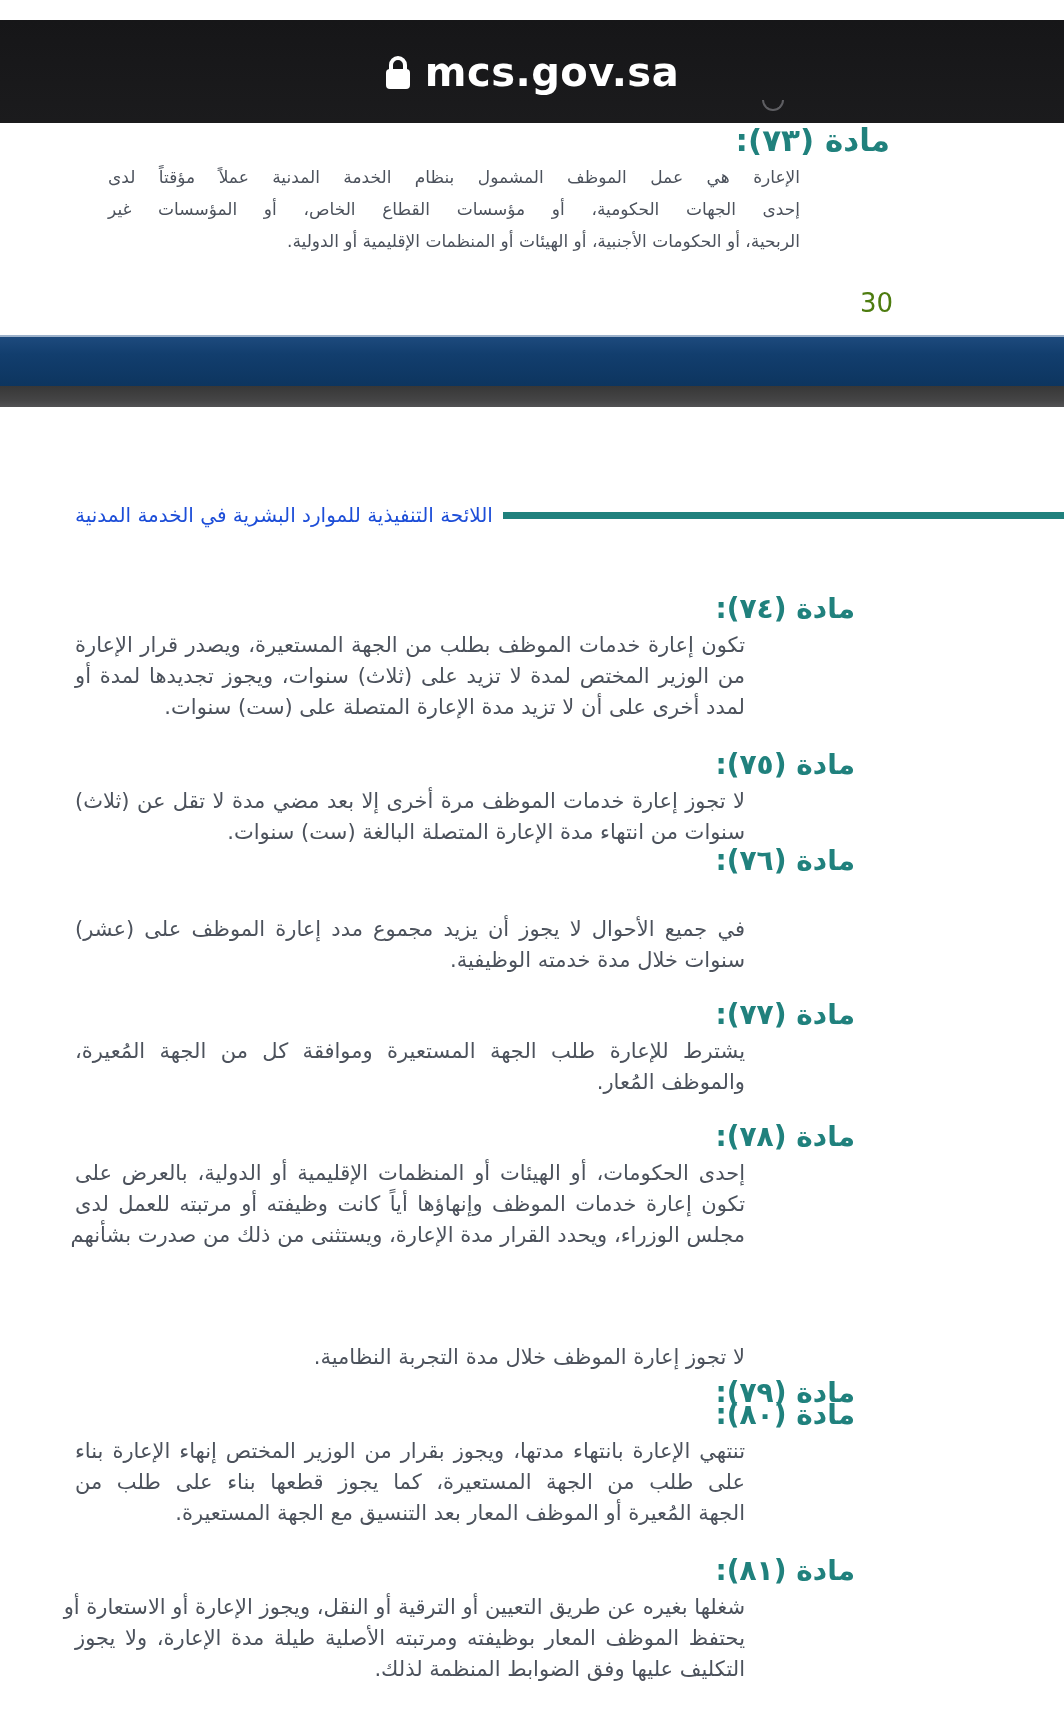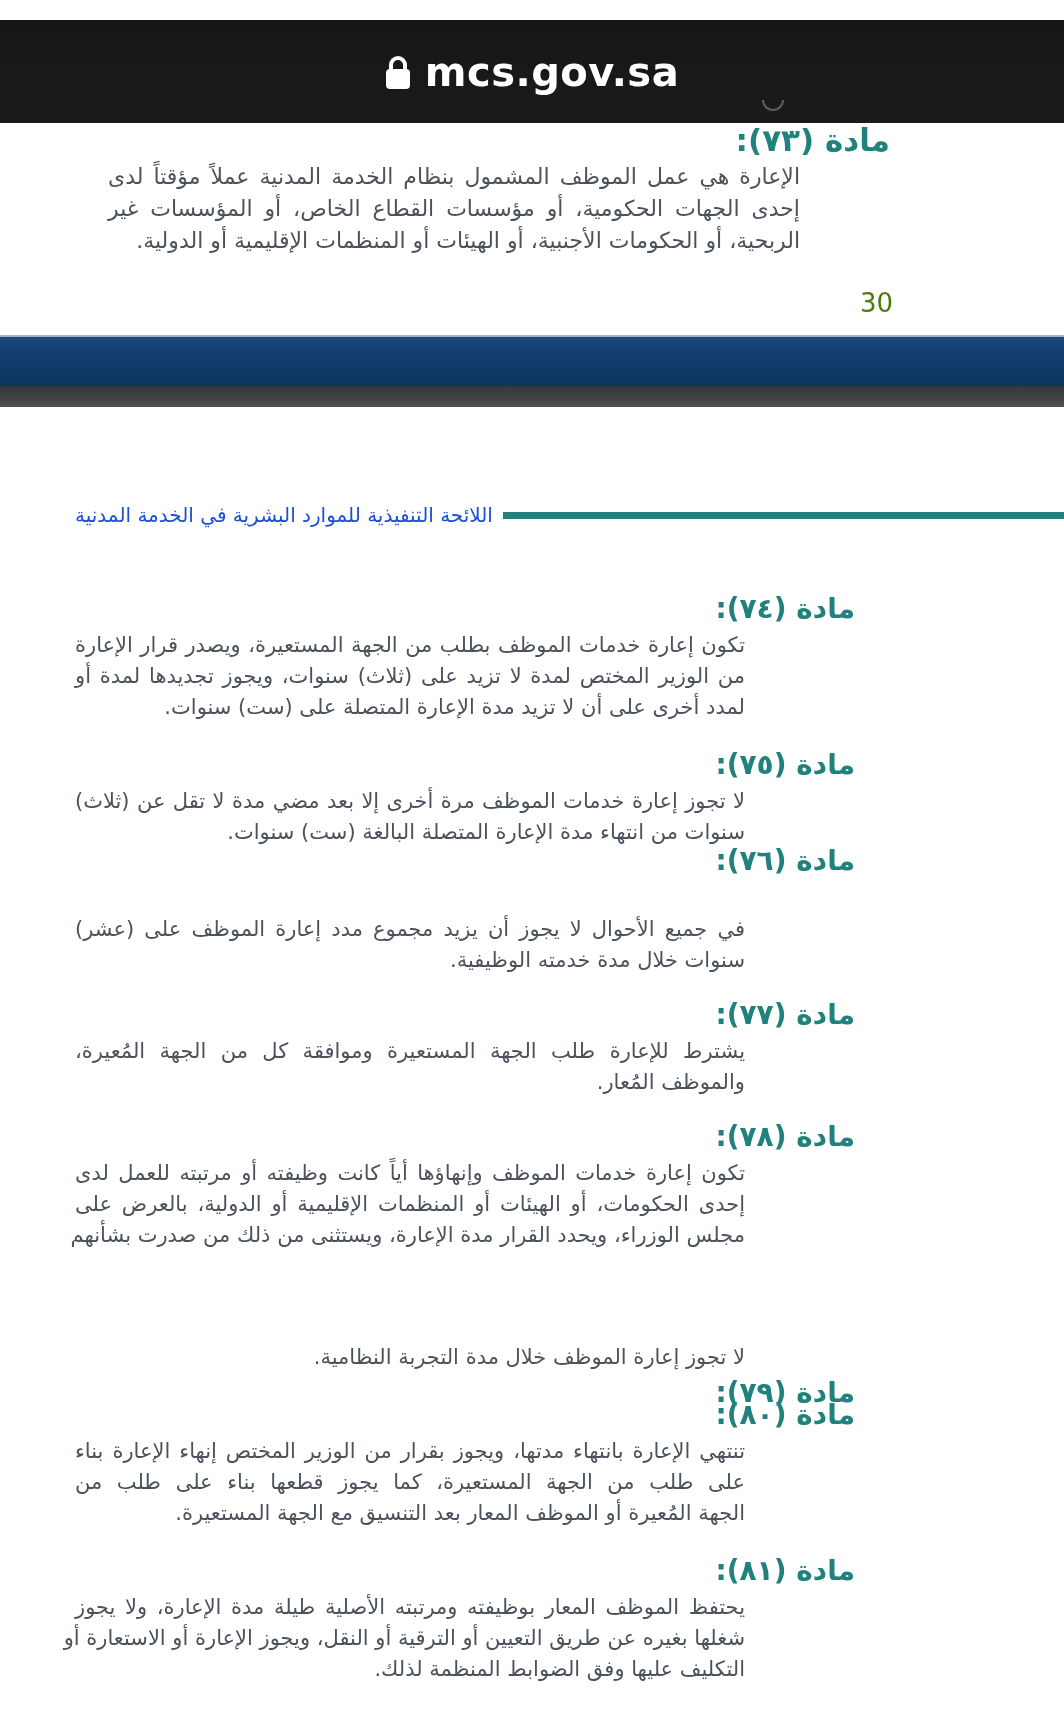--- a/index.html
+++ b/index.html
@@ -30,21 +30,21 @@
   .art-body{position:absolute;direction:rtl;}
   .line{
     direction:rtl;text-align:justify;text-align-last:justify;
     white-space:nowrap;color:#4c525c;font-size:21px;line-height:31px;
     height:31px;overflow:visible;
   }
   .line.last{text-align-last:right;}
   
   .p1-title{top:123px;right:174px;font-size:31px;}
   .p1-body{top:161px;left:108px;width:692px;}
-  .p1-body .line{font-size:22px;line-height:32px;height:32px;}
+  .p1-body .line{font-size:17px;line-height:32px;height:32px;}
   .page-number{
     position:absolute;top:288px;right:171px;
     color:#4d7c0f;font-size:26px;line-height:30px;
   }
   
   .band-blue{
     position:absolute;top:335px;left:0;width:1064px;height:51px;
     background:linear-gradient(#1d4a7d,#123e6e 35%,#0d355f);
     border-top:2px solid #9db2cb;box-sizing:border-box;
   }
@@ -127,37 +127,37 @@
   </div>
 
   <div class="art-title a-title t77">مادة (٧٧):</div>
   <div class="art-body a-body b77">
     <div class="line">يشترط للإعارة طلب الجهة المستعيرة وموافقة كل من الجهة المُعيرة،</div>
     <div class="line last">والموظف المُعار.</div>
   </div>
 
   <div class="art-title a-title t78">مادة (٧٨):</div>
   <div class="art-body a-body b78">
+    <div class="line">إحدى الحكومات، أو الهيئات أو المنظمات الإقليمية أو الدولية، بالعرض على</div>
     <div class="line">تكون إعارة خدمات الموظف وإنهاؤها أياً كانت وظيفته أو مرتبته للعمل لدى</div>
-    <div class="line">إحدى الحكومات، أو الهيئات أو المنظمات الإقليمية أو الدولية، بالعرض على</div>
     <div class="line">مجلس الوزراء، ويحدد القرار مدة الإعارة، ويستثنى من ذلك من صدرت بشأنهم</div>
   </div>
 
   <div class="art-title a-title t79">مادة (٧٩):</div>
   <div class="art-body a-body b79">
     <div class="line last">لا تجوز إعارة الموظف خلال مدة التجربة النظامية.</div>
   </div>
 
   <div class="art-title a-title t80">مادة (٨٠):</div>
   <div class="art-body a-body b80">
     <div class="line">تنتهي الإعارة بانتهاء مدتها، ويجوز بقرار من الوزير المختص إنهاء الإعارة بناء</div>
     <div class="line">على طلب من الجهة المستعيرة، كما يجوز قطعها بناء على طلب من</div>
     <div class="line last">الجهة المُعيرة أو الموظف المعار بعد التنسيق مع الجهة المستعيرة.</div>
   </div>
 
   <div class="art-title a-title t81">مادة (٨١):</div>
   <div class="art-body a-body b81">
+    <div class="line">شغلها بغيره عن طريق التعيين أو الترقية أو النقل، ويجوز الإعارة أو الاستعارة أو</div>
     <div class="line">يحتفظ الموظف المعار بوظيفته ومرتبته الأصلية طيلة مدة الإعارة، ولا يجوز</div>
-    <div class="line">شغلها بغيره عن طريق التعيين أو الترقية أو النقل، ويجوز الإعارة أو الاستعارة أو</div>
     <div class="line last">التكليف عليها وفق الضوابط المنظمة لذلك.</div>
   </div>
 
 </div>
 
 </body></html>

